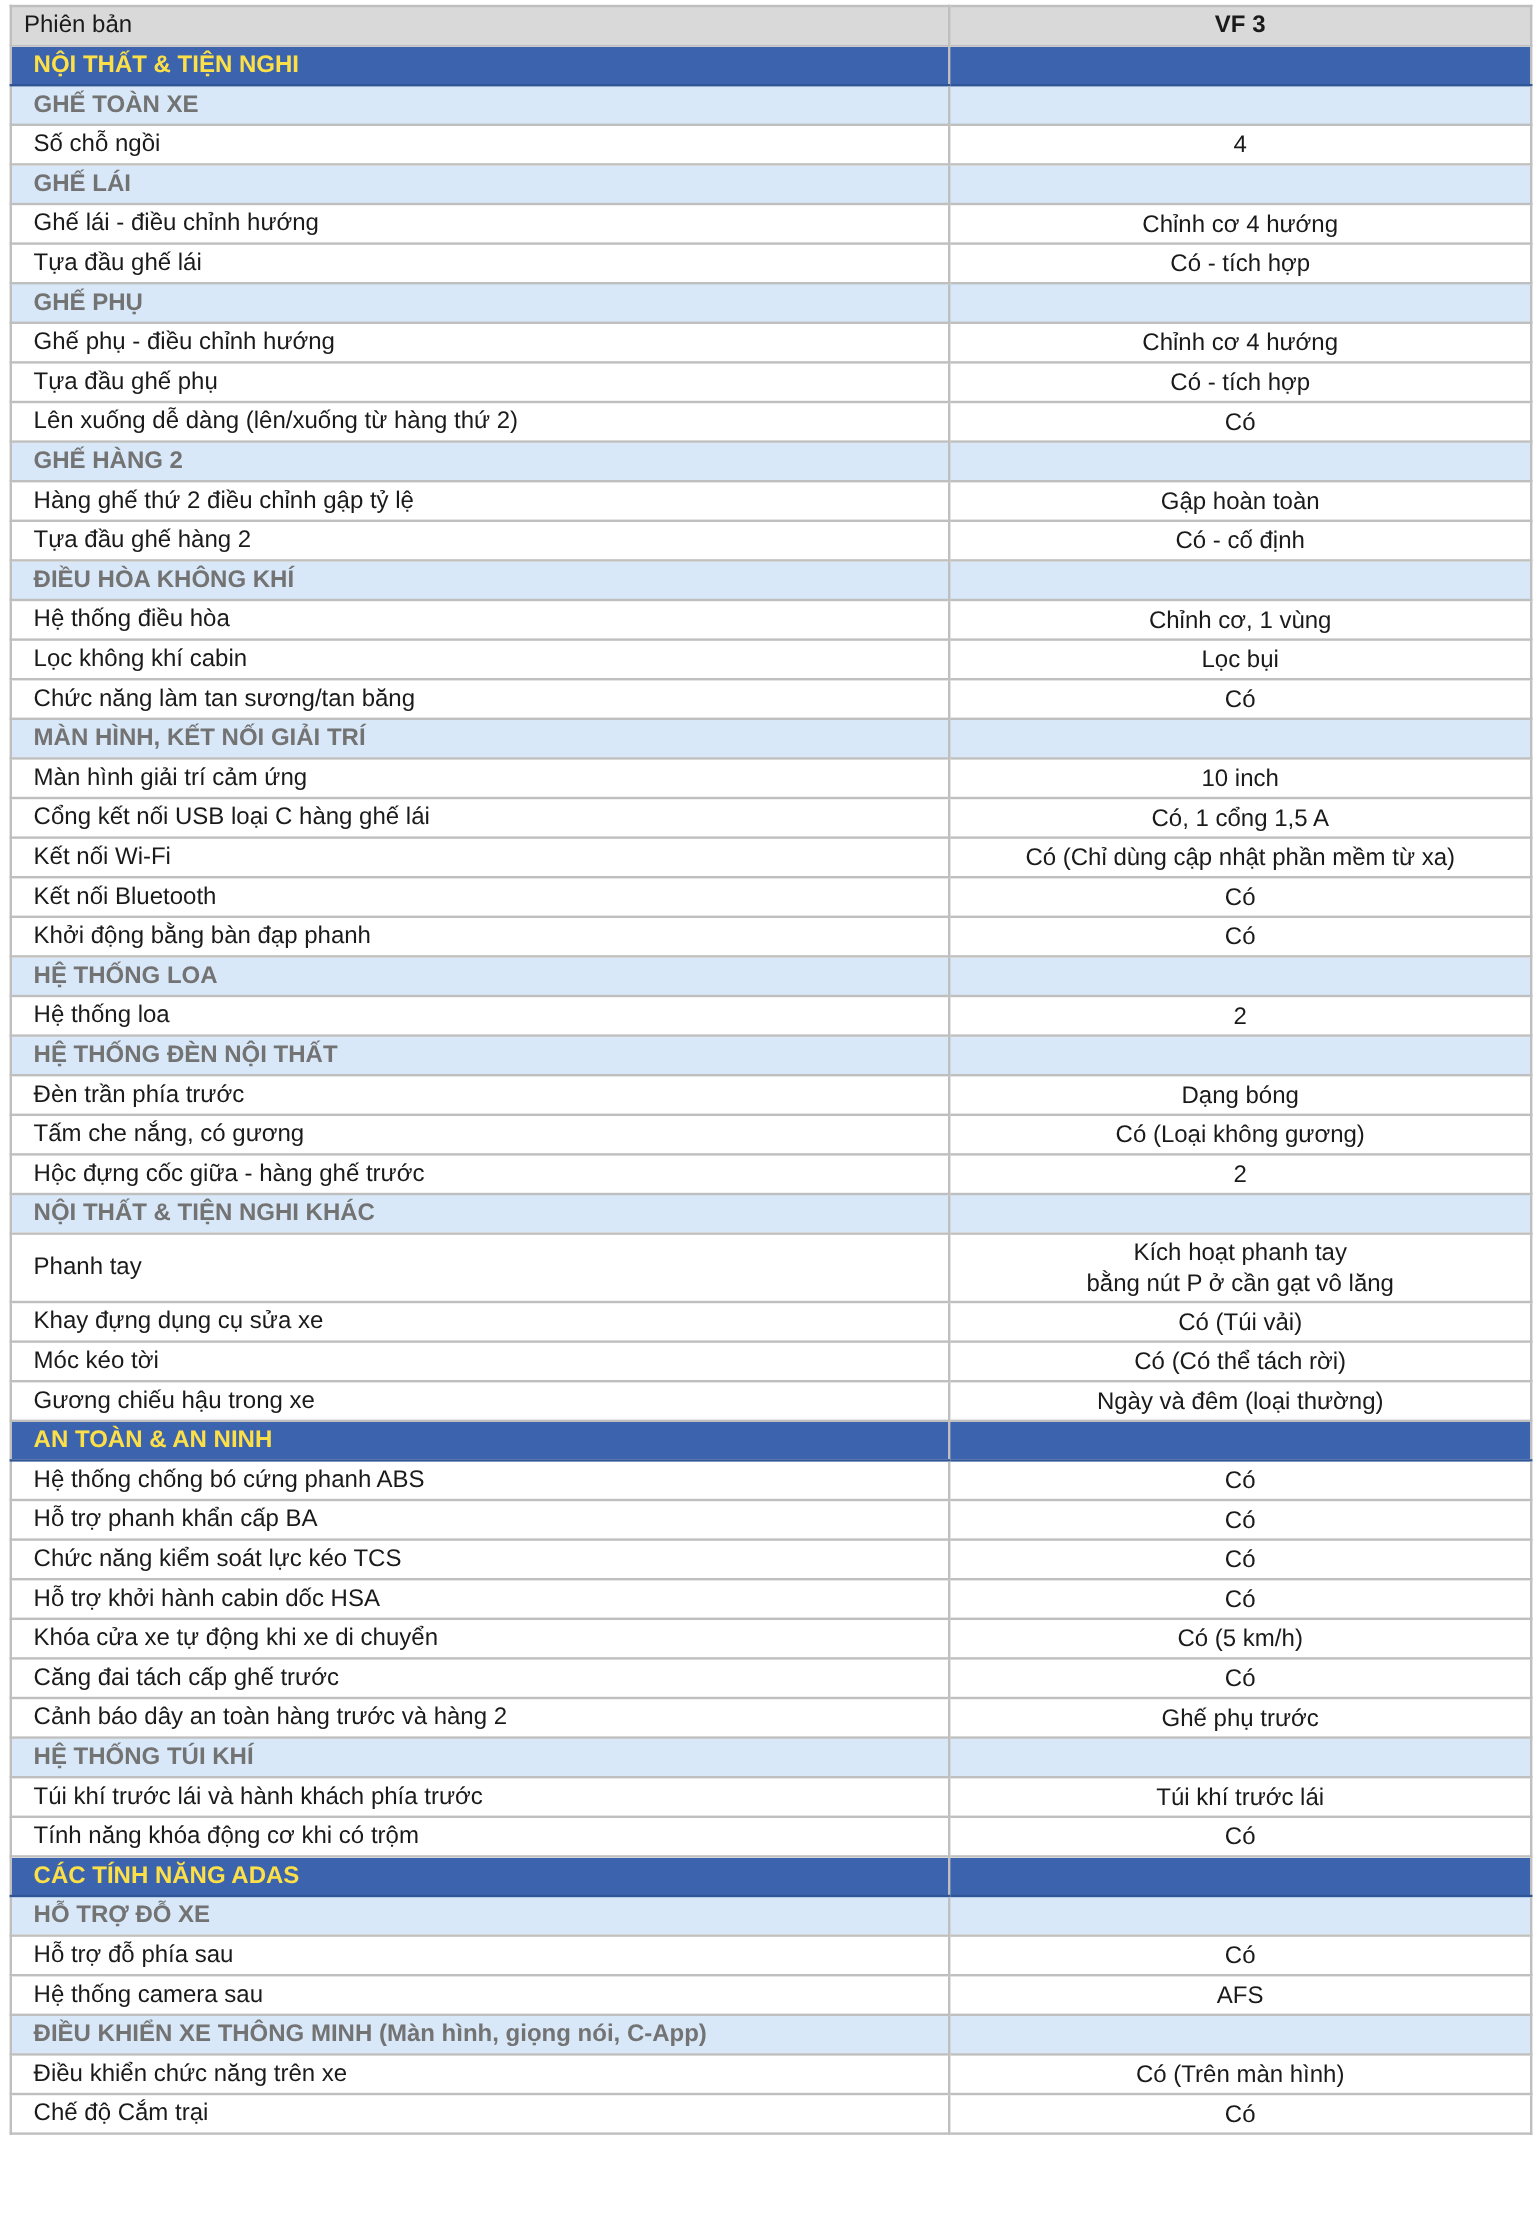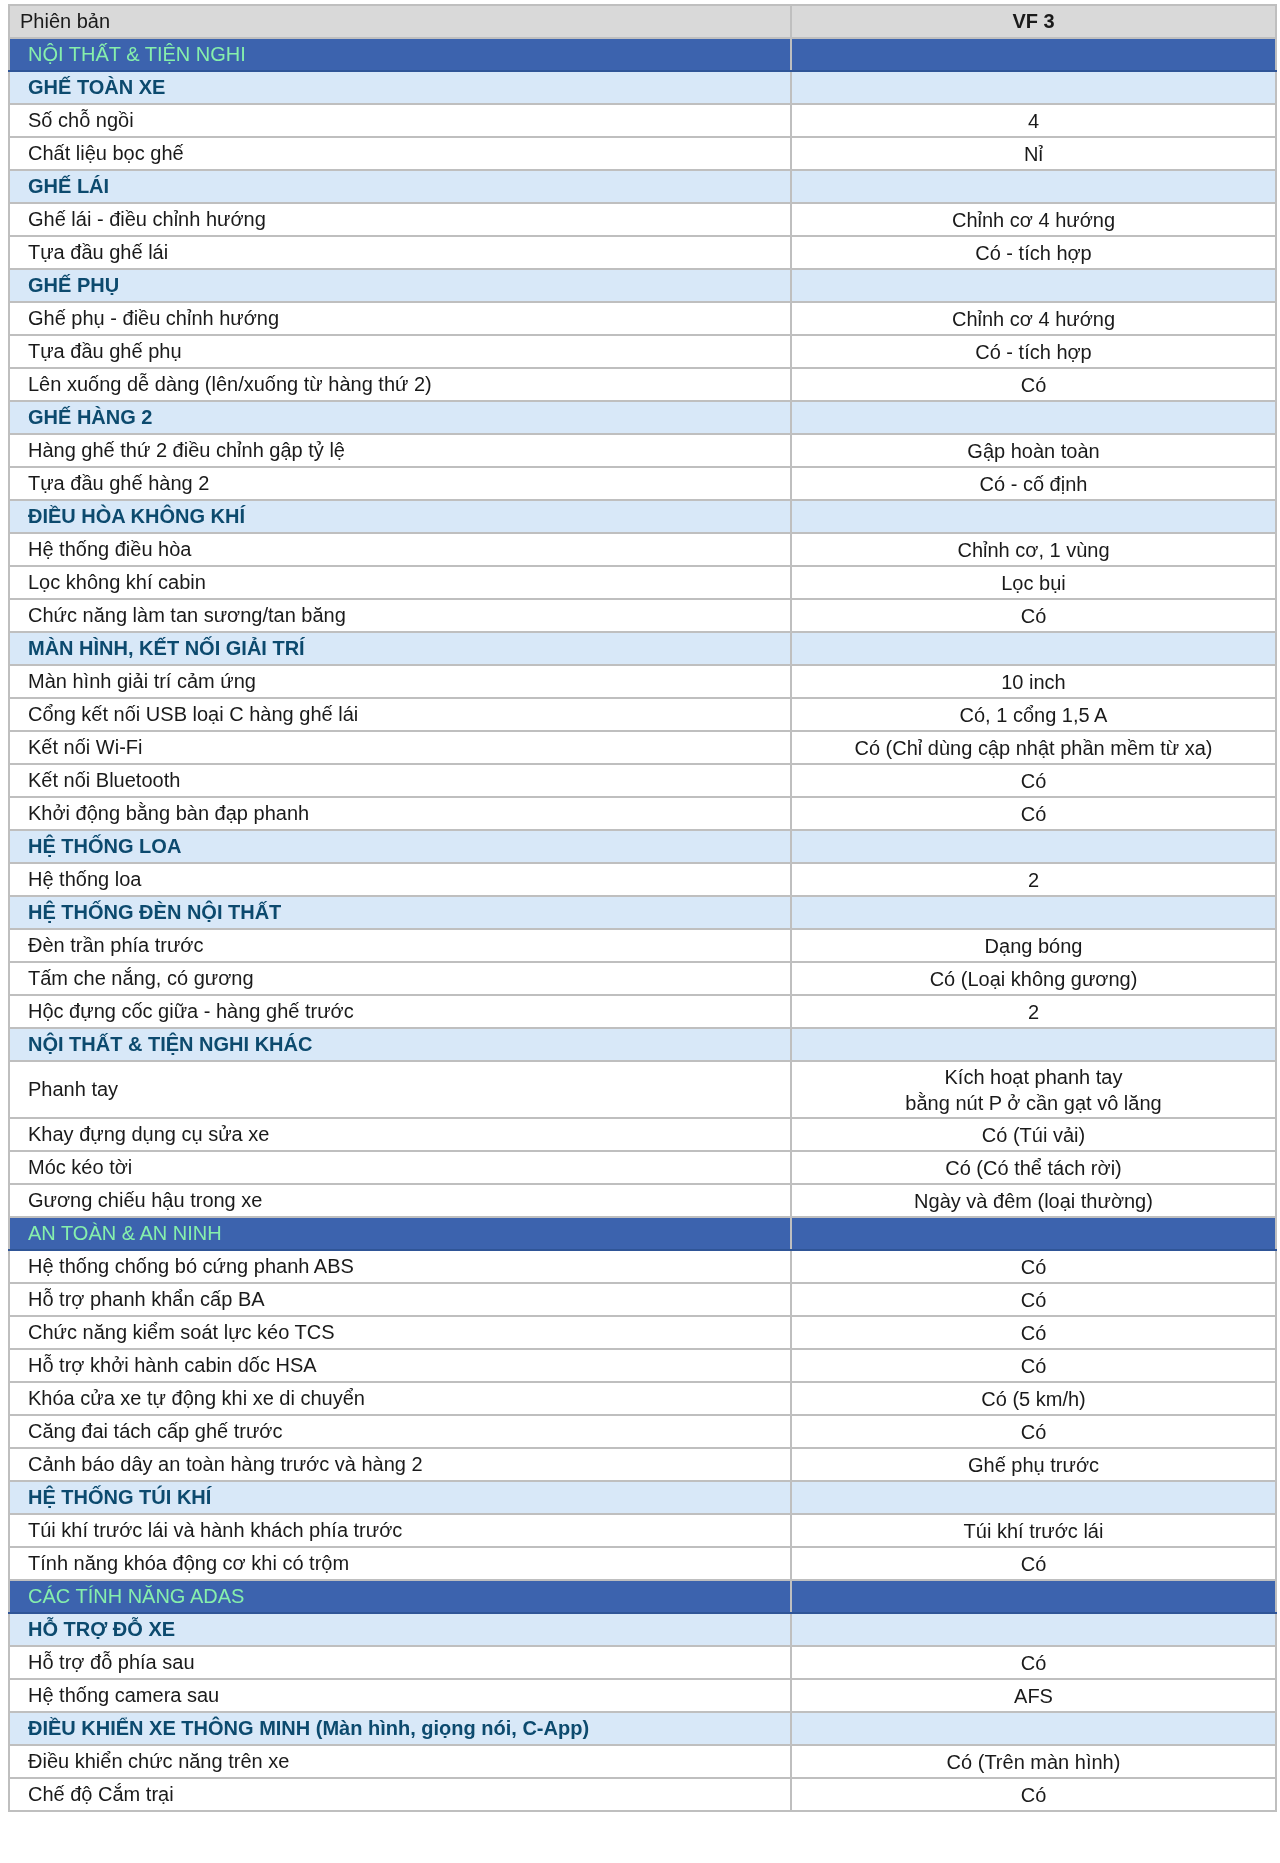--- a/index.html
+++ b/index.html
@@ -49,28 +49,28 @@
   }
   td.value {
     text-align: center;
     background: #ffffff;
     white-space: pre-line;
     line-height: 26px;
   }
   tr.tall td { height: 55px; }
   tr.section-row td {
     background: #3c63ae;
-    color: #86efac;
-    font-weight: 400;
+    color: #fde047;
+    font-weight: 700;
     border-top: 2px solid #2f5597;
     border-bottom: 2px solid #2f5597;
   }
   tr.subheader-row td {
     background: #d8e8f8;
-    color: #0c4a6e;
+    color: #737373;
     font-weight: 700;
   }
 </style>
 </head>
 <body>
 
 <div class="page">
   <table class="spec-table">
     <colgroup>
       <col class="col-label">
@@ -88,24 +88,20 @@
           <td class="value"></td>
         </tr>
         <tr class="subheader-row">
           <td class="label">GHẾ TOÀN XE</td>
           <td class="value"></td>
         </tr>
         <tr>
           <td class="label">Số chỗ ngồi</td>
           <td class="value">4</td>
         </tr>
-        <tr>
-          <td class="label">Chất liệu bọc ghế</td>
-          <td class="value">Nỉ</td>
-        </tr>
         <tr class="subheader-row">
           <td class="label">GHẾ LÁI</td>
           <td class="value"></td>
         </tr>
         <tr>
           <td class="label">Ghế lái - điều chỉnh hướng</td>
           <td class="value">Chỉnh cơ 4 hướng</td>
         </tr>
         <tr>
           <td class="label">Tựa đầu ghế lái</td>

